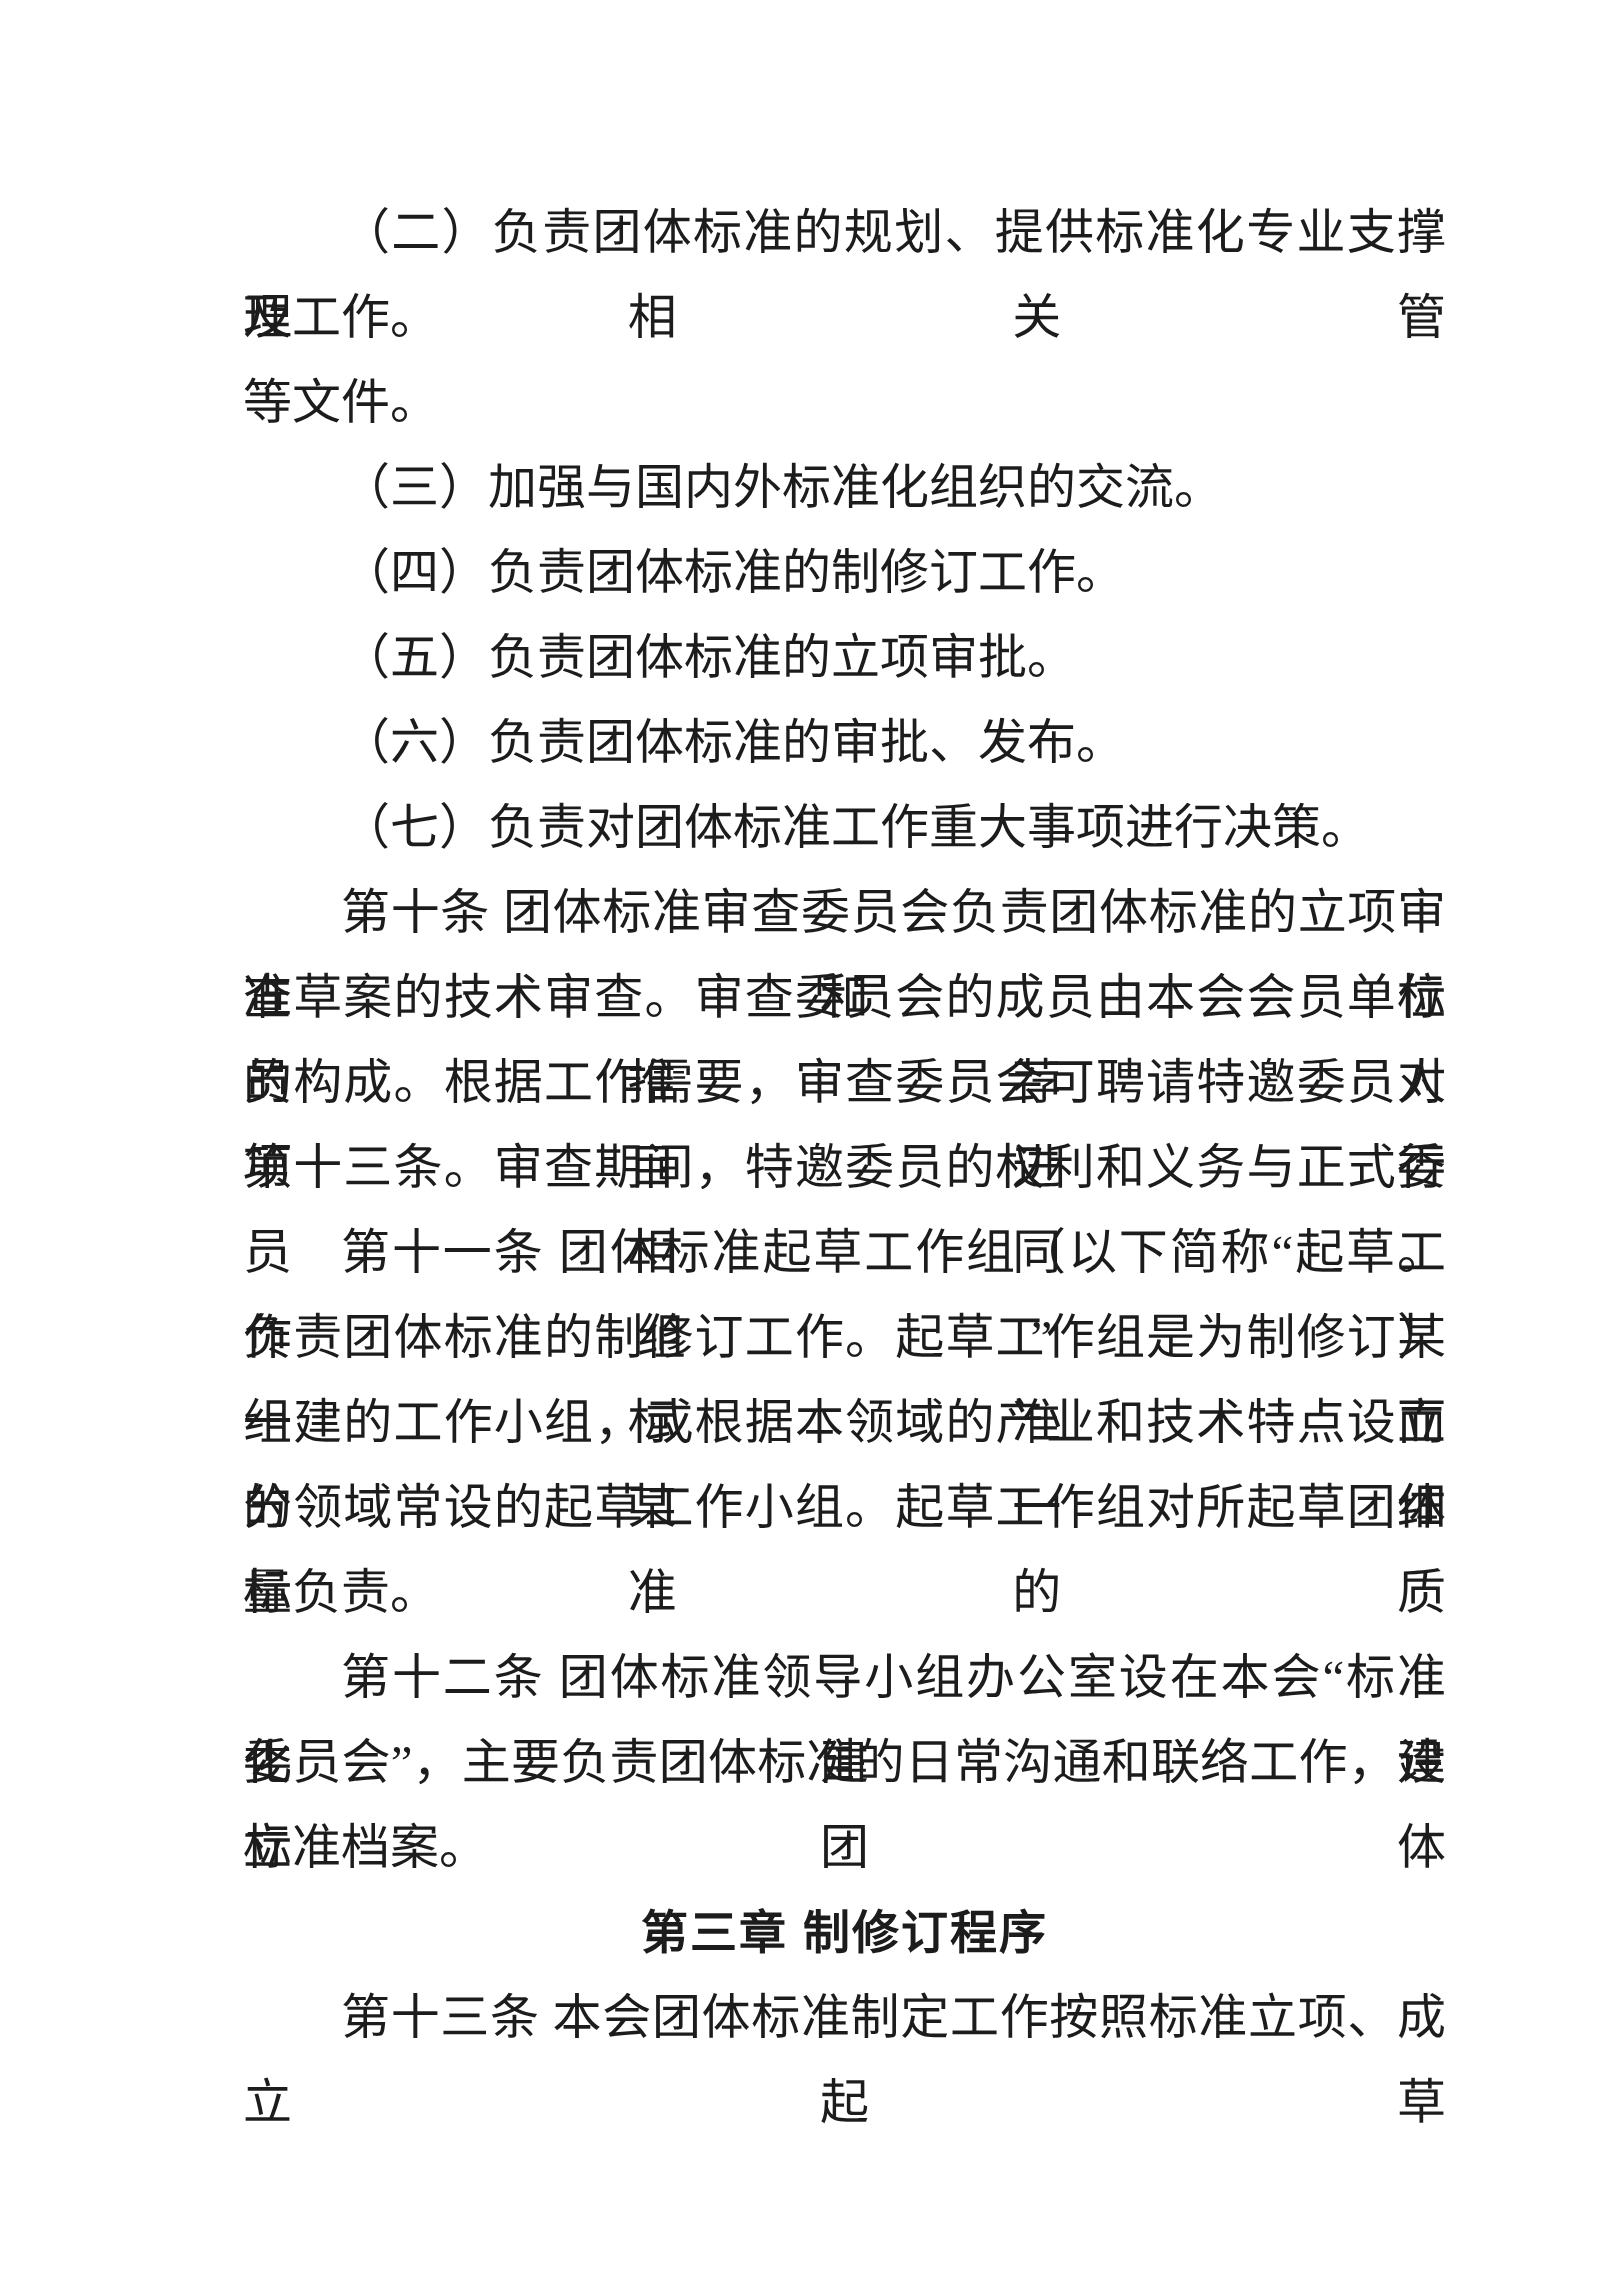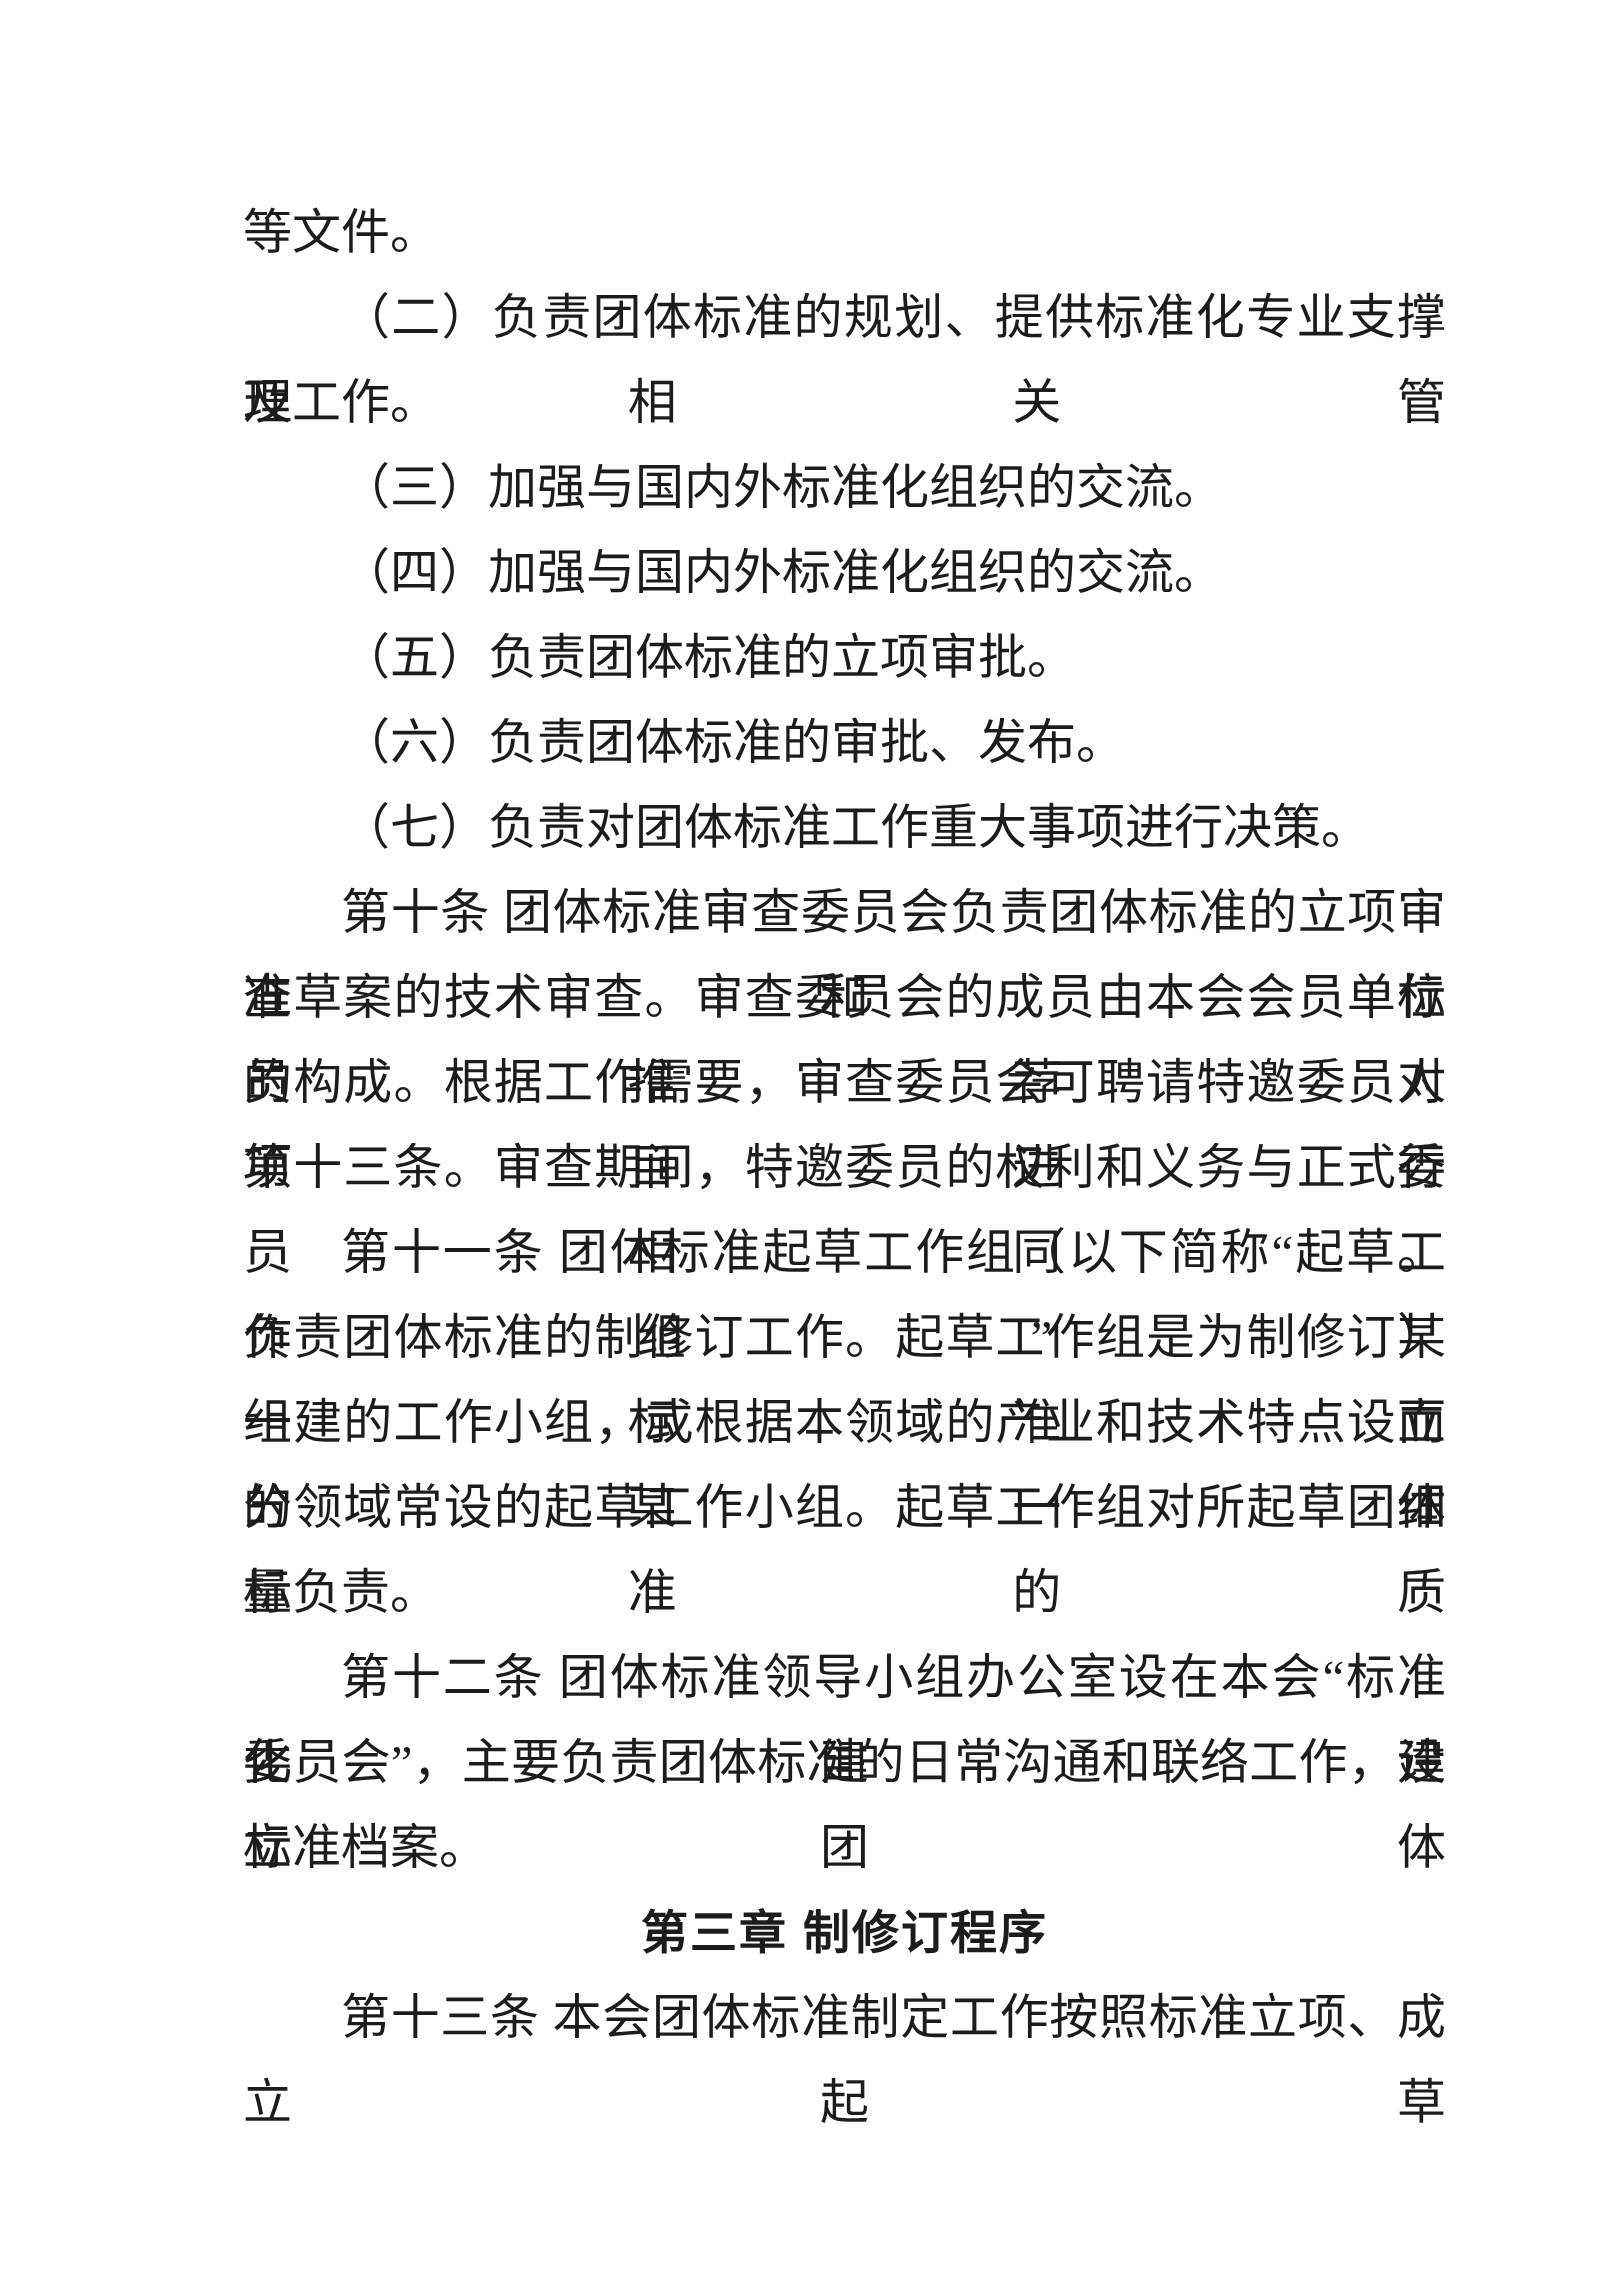--- a/index.html
+++ b/index.html
@@ -45,34 +45,34 @@
     letter-spacing: 2px;
   }
 </style>
 </head>
 <body>
 
 <div class="page">
   <div class="text-block">
 
     <div class="para">
-      <div class="line">等文件。</div>
+      <div class="line indent full">（二）负责团体标准的规划、提供标准化专业支撑及相关管</div>
+      <div class="line">理工作。</div>
     </div>
 
     <div class="para">
-      <div class="line indent full">（二）负责团体标准的规划、提供标准化专业支撑及相关管</div>
-      <div class="line">理工作。</div>
+      <div class="line">等文件。</div>
     </div>
 
     <div class="para">
       <div class="line indent">（三）加强与国内外标准化组织的交流。</div>
     </div>
 
     <div class="para">
-      <div class="line indent">（四）加强与国内外标准化组织的交流。</div>
+      <div class="line indent">（四）负责团体标准的制修订工作。</div>
     </div>
 
     <div class="para">
       <div class="line indent">（五）负责团体标准的立项审批。</div>
     </div>
 
     <div class="para">
       <div class="line indent">（六）负责团体标准的审批、发布。</div>
     </div>
 

